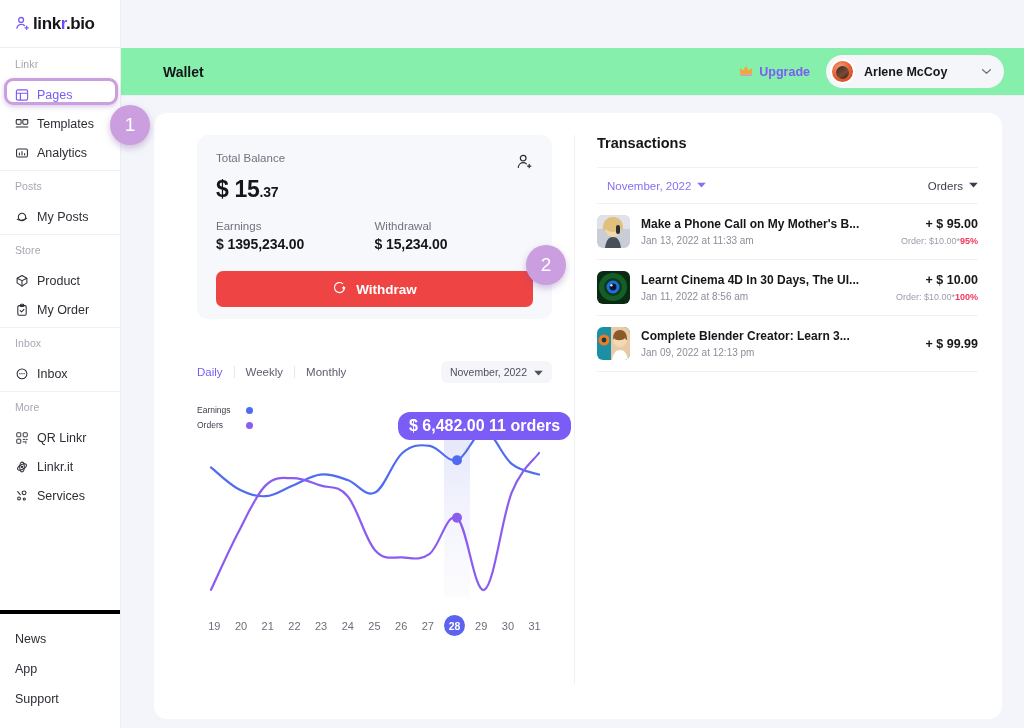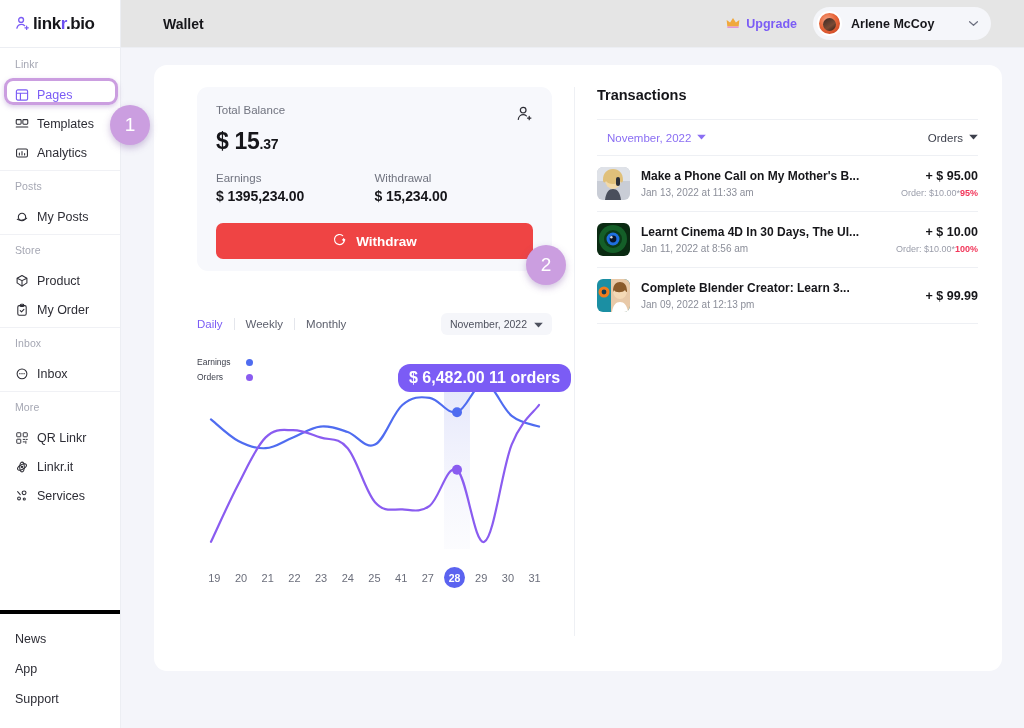--- a/index.html
+++ b/index.html
@@ -56,23 +56,24 @@
   .sidebar-footer {
     border-top: 4px solid #000000;
     padding: 18px 0 22px 15px;
   }
   .footer-link { font-size: 12.5px; color: #2d2d35; margin-bottom: 16px; cursor: pointer; }
   .footer-link:last-child { margin-bottom: 0; }
 
   
   .main { flex: 1; display: flex; flex-direction: column; min-width: 0; }
   .topbar {
-    height: 48px; background: #e5e5e5; border-bottom: 1px solid #eceef3;
-    display: flex; align-items: center; padding: 0 33px 0 42px;
+    height: 48px; background: #86efac; border-bottom: 1px solid #eceef3;
+    display: flex; align-items: center; padding: 0 20px 0 42px;
     flex: none;
+    margin-top: 48px;
   }
   .page-title { font-size: 14px; font-weight: 700; color: #16161a; }
   .topbar-right { margin-left: auto; display: flex; align-items: center; gap: 16px; }
   .upgrade {
     display: flex; align-items: center; gap: 6px;
     font-size: 12.5px; color: #7b5cf5; font-weight: 600; cursor: pointer;
   }
   .crown { font-size: 12px; line-height: 1; }
   .user-chip {
     display: flex; align-items: center; gap: 9px;
@@ -460,21 +461,21 @@
             </div>
 
             <div class="axis-row">
                 <div class="axis-tick"><span>19</span></div>
                 <div class="axis-tick"><span>20</span></div>
                 <div class="axis-tick"><span>21</span></div>
                 <div class="axis-tick"><span>22</span></div>
                 <div class="axis-tick"><span>23</span></div>
                 <div class="axis-tick"><span>24</span></div>
                 <div class="axis-tick"><span>25</span></div>
-                <div class="axis-tick"><span>41</span></div>
+                <div class="axis-tick"><span>26</span></div>
                 <div class="axis-tick"><span>27</span></div>
                 <div class="axis-tick sel"><span>28</span></div>
                 <div class="axis-tick"><span>29</span></div>
                 <div class="axis-tick"><span>30</span></div>
                 <div class="axis-tick"><span>31</span></div>
               </div>
           </div>
         </div>
 
         <div class="divider-v"></div>

